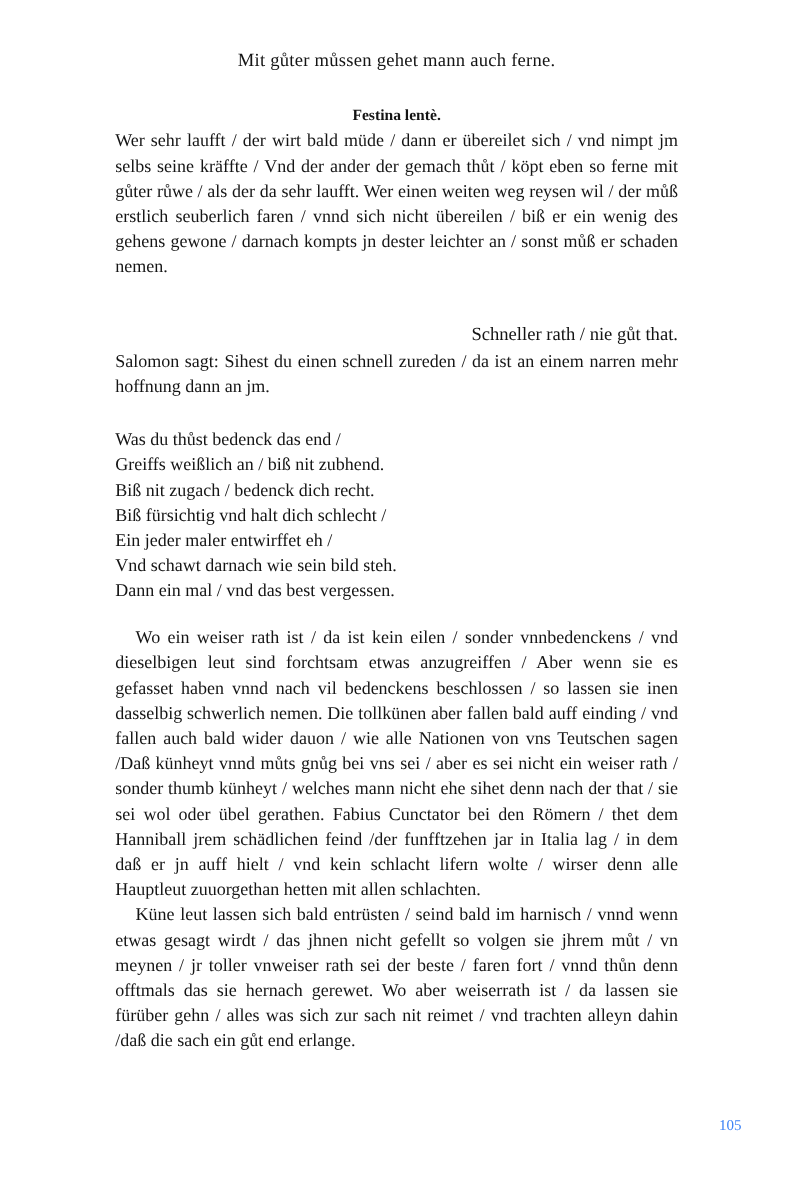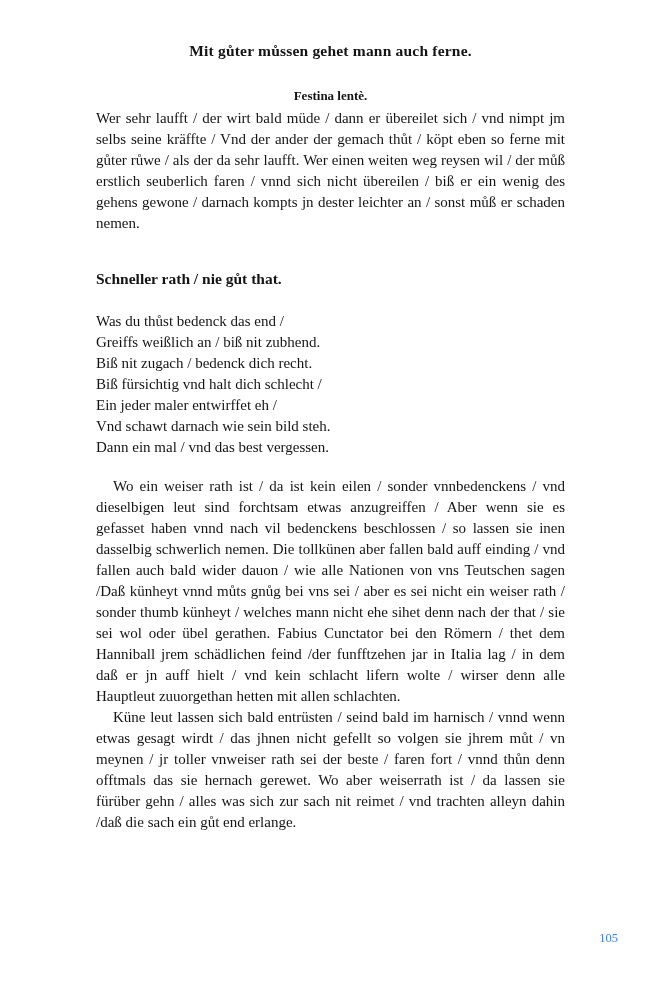--- a/index.html
+++ b/index.html
@@ -10,35 +10,35 @@
     height: 990px;
     background: #ffffff;
     position: relative;
     font-family: "Liberation Serif", "DejaVu Serif", serif;
     color: #141414;
     padding: 34px 95px 0 96px;
     overflow: hidden;
   }
   .title {
     font-size: 15.5px;
-    font-weight: 700;
+    font-weight: 400;
     text-align: center;
     margin: 8px 0 0 0;
     letter-spacing: 0.2px;
   }
   .subtitle {
     font-size: 13px;
     font-weight: 700;
     text-align: center;
     margin: 28px 0 0 0;
   }
   .heading {
     font-size: 15.5px;
-    font-weight: 700;
-    text-align: left;
+    font-weight: 400;
+    text-align: right;
     margin: 36px 0 0 0;
   }
   .para {
     font-size: 15px;
     line-height: 21px;
     text-align: justify;
     text-justify: inter-word;
     margin: 0;
   }
   .mt-para { margin-top: 4px; }
@@ -63,20 +63,21 @@
 <div class="page">
 
   <h1 class="title">Mit gůter můssen gehet mann auch ferne.</h1>
 
   <h2 class="subtitle">Festina lentè.</h2>
 
   <p class="para mt-para">Wer sehr laufft / der wirt bald müde / dann er übereilet sich / vnd nimpt jm selbs seine kräffte / Vnd der ander der gemach thůt / köpt eben so ferne mit gůter růwe / als der da sehr laufft. Wer einen weiten weg reysen wil / der můß erstlich seuberlich faren / vnnd sich nicht übereilen / biß er ein wenig des gehens gewone / darnach kompts jn dester leichter an / sonst můß er schaden nemen.</p>
 
   <h2 class="heading">Schneller rath / nie gůt that.</h2>
 
+  <p class="para mt-para">Salomon sagt: Sihest du einen schnell zureden / da ist an einem narren mehr hoffnung dann an jm.</p>
 
   <div class="poem">
     <div class="poem-line">Was du thůst bedenck das end /</div>
     <div class="poem-line">Greiffs weißlich an / biß nit zubhend.</div>
     <div class="poem-line">Biß nit zugach / bedenck dich recht.</div>
     <div class="poem-line">Biß fürsichtig vnd halt dich schlecht /</div>
     <div class="poem-line">Ein jeder maler entwirffet eh /</div>
     <div class="poem-line">Vnd schawt darnach wie sein bild steh.</div>
     <div class="poem-line">Dann ein mal / vnd das best vergessen.</div>
   </div>

